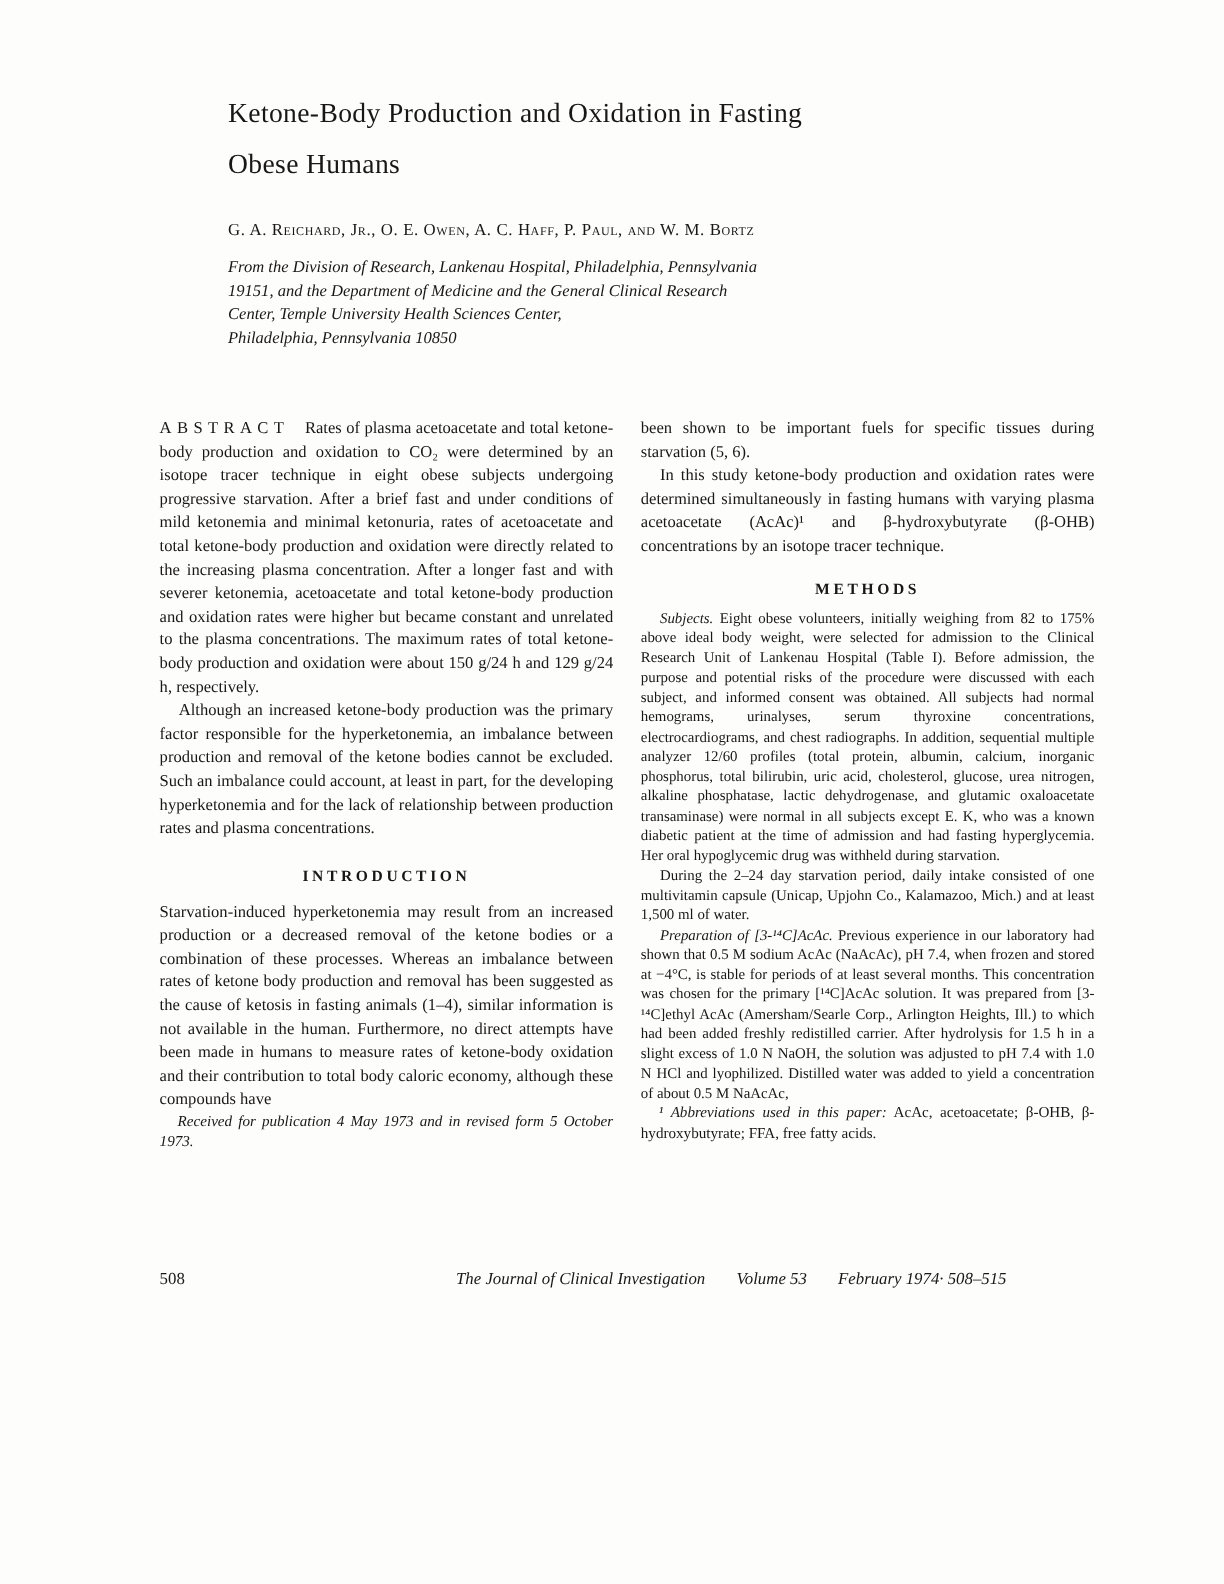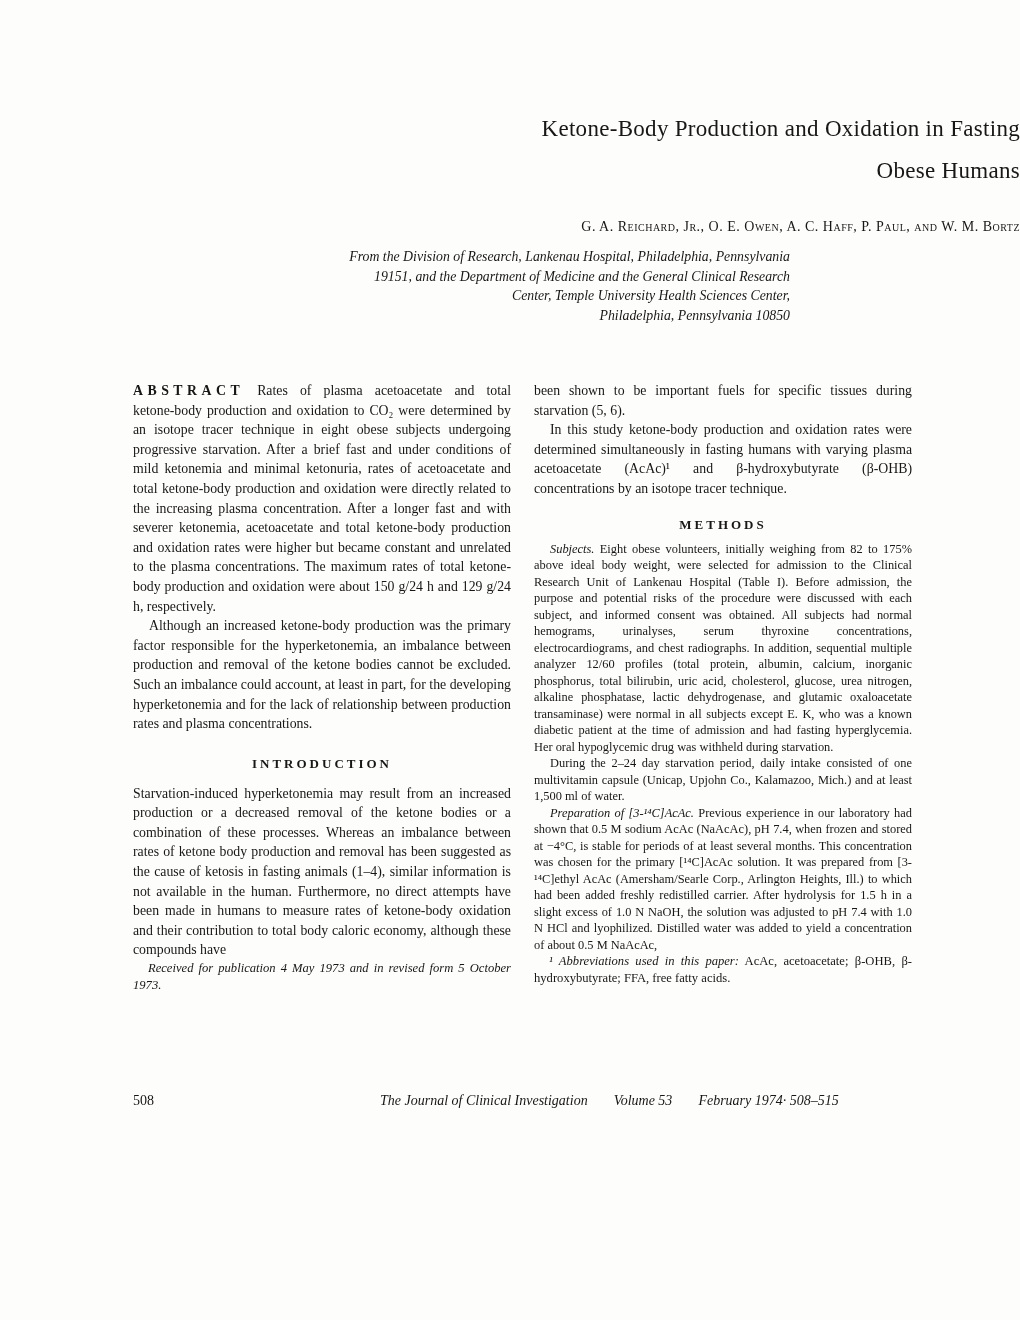--- a/index.html
+++ b/index.html
@@ -6,21 +6,21 @@
   .page {
     width:1020px; height:1320px;
     margin:0 auto;
     background:#fdfdfb;
     color:#181715;
     font-family:"Liberation Serif","DejaVu Serif",serif;
     position:relative;
     box-sizing:border-box;
     overflow:hidden;
   }
-  .header { padding:108px 0 0 190px;text-align:right; }
+  .header { padding:74px 0 0 190px; }
   .title-line { font-size:23px; line-height:42px; letter-spacing:0.3px; }
   .authors {
     margin-top:27px;
     font-variant:small-caps;
     font-size:14px;
     letter-spacing:0.5px;
   }
   .affiliation {
     margin-top:12px;
     font-style:italic;
@@ -37,21 +37,21 @@
   }
   .col {
     width:379px;
     display:flex;
     flex-direction:column;
   }
   .col p { margin:0; text-align:justify; }
   .body-size { font-size:13.8px; line-height:19.6px; }
   .methods-size { font-size:12.4px; line-height:16.5px; }
   .indent { text-indent:16px; }
-  .abstract-label { letter-spacing:4.5px; margin-right:13px;font-weight:bold; }
+  .abstract-label { letter-spacing:4.5px; margin-right:13px; }
   .section-heading {
     text-align:center;
     letter-spacing:3px;
     font-size:13px;
     margin:22px 0 12px 0;
   }
   .section-heading.methods { margin:18px 0 8px 0; }
   .lead-italic { font-style:italic; }
   .footnote {
     margin-top:auto;

